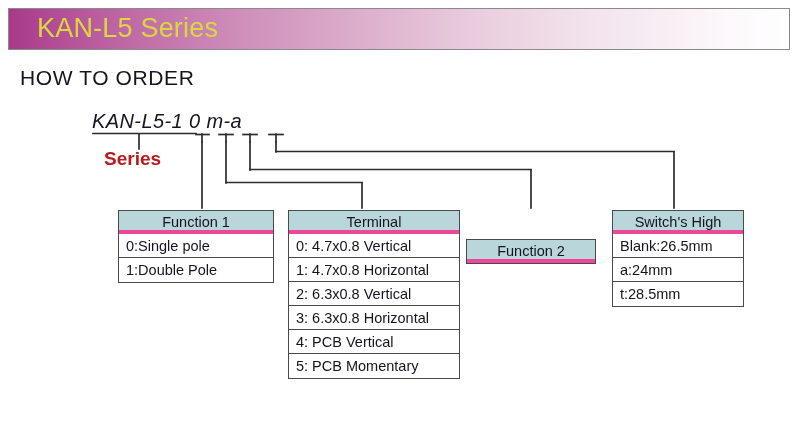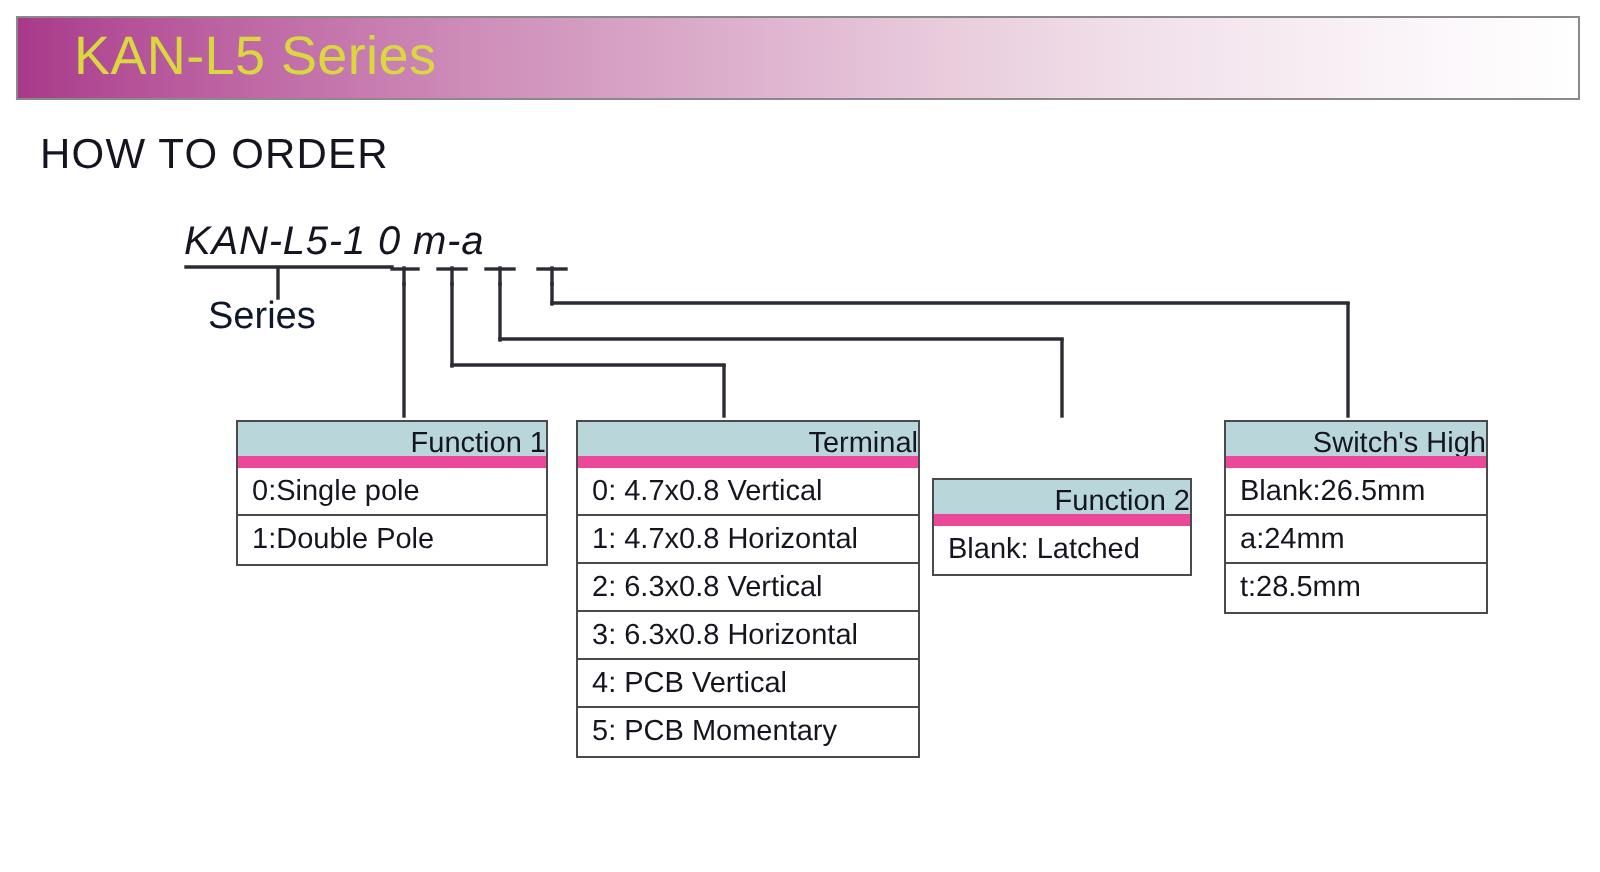--- a/index.html
+++ b/index.html
@@ -72,22 +72,22 @@
     letter-spacing: 0.4px;
     white-space: nowrap;
     color: #15151f;
     font-style: italic;
   }
   #series-label {
     position: absolute;
     left: 104px;
     top: 148px;
     font-size: 19px;
-    font-weight: 400;
-    color: #0f172a;
+    font-weight: 700;
+    color: #b91c1c;
     white-space: nowrap;
   }
 
   
   #leaders {
     position: absolute;
     left: 0;
     top: 0;
     width: 800px;
     height: 436px;
@@ -97,22 +97,22 @@
   
   .opt-table {
     position: absolute;
     box-sizing: border-box;
     border: 1px solid #4a4a4a;
     background: #ffffff;
   }
   .opt-head {
     box-sizing: border-box;
     background: #b9d6da;
-    border-bottom: 6px solid #ec4899;
-    text-align: right;
+    border-bottom: 4px solid #ec4899;
+    text-align: center;
     font-size: 14.5px;
     font-weight: 400;
     color: #15151f;
     height: 23px;
     line-height: 23px;
     white-space: nowrap;
     overflow: hidden;
   }
   .opt-row {
     box-sizing: border-box;
@@ -190,21 +190,20 @@
   <div class="opt-row">0: 4.7x0.8 Vertical</div>
   <div class="opt-row">1: 4.7x0.8 Horizontal</div>
   <div class="opt-row">2: 6.3x0.8 Vertical</div>
   <div class="opt-row">3: 6.3x0.8 Horizontal</div>
   <div class="opt-row">4: PCB  Vertical</div>
   <div class="opt-row">5: PCB  Momentary</div>
 </div>
 
 <div class="opt-table" id="table-function2">
   <div class="opt-head">Function 2</div>
-  <div class="opt-row">Blank: Latched</div>
 </div>
 
 <div class="opt-table" id="table-switch">
   <div class="opt-head">Switch's  High</div>
   <div class="opt-row">Blank:26.5mm</div>
   <div class="opt-row">a:24mm</div>
   <div class="opt-row">t:28.5mm</div>
 </div>
 
 </body></html>

